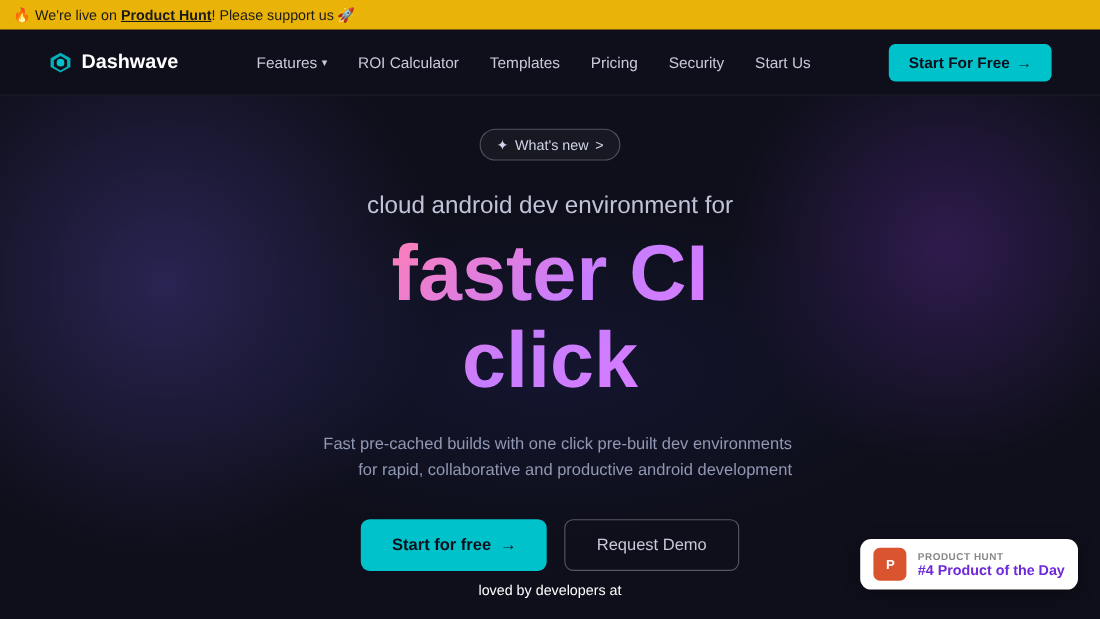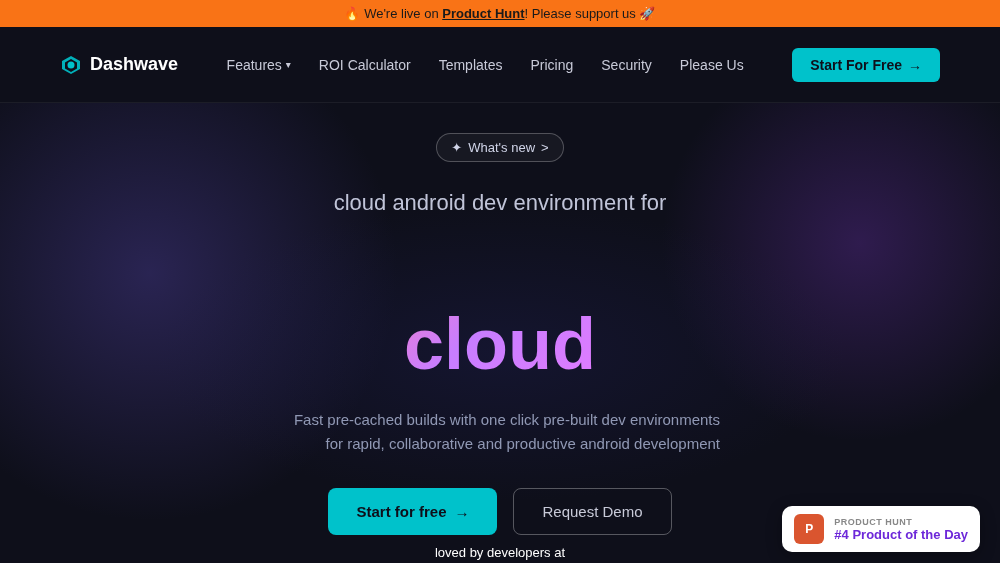--- a/index.html
+++ b/index.html
@@ -7,41 +7,41 @@
       font-family: -apple-system, BlinkMacSystemFont, 'Segoe UI', sans-serif;
       background: #0e0f1a;
       width: 1000px;
       height: 563px;
       overflow: hidden;
       position: relative;
     }
 
     
     #announcement-bar {
-      background: #f97316;
+      background: #eab308;
       color: #1a1a1a;
-      text-align: center;
+      text-align: left;
       padding: 6px 12px;
       font-size: 13px;
       font-weight: 500;
     }
     #announcement-bar a {
       color: #1a1a1a;
       font-weight: 700;
       text-decoration: underline;
     }
 
     
     #navbar {
       background: #0e0f1a;
       display: flex;
       align-items: center;
       justify-content: space-between;
-      padding: 0 60px;
-      height: 76px;
+      padding: 0 44px;
+      height: 60px;
       border-bottom: 1px solid rgba(255,255,255,0.06);
     }
     #logo-area {
       display: flex;
       align-items: center;
       gap: 8px;
     }
     #logo-icon {
       width: 22px;
       height: 22px;
@@ -324,43 +324,43 @@
   </div>
   <div id="nav-links">
     <span class="nav-link nav-link-features">
       <span>Features</span>
       <span class="chevron-icon">▾</span>
     </span>
     <span class="nav-link">ROI Calculator</span>
     <span class="nav-link">Templates</span>
     <span class="nav-link">Pricing</span>
     <span class="nav-link">Security</span>
-    <span class="nav-link">Please Us</span>
+    <span class="nav-link">Start Us</span>
   </div>
   <button id="cta-button">
     <span>Start For Free</span>
     <span>→</span>
   </button>
 </nav>
 
 <section id="hero">
   <div class="bg-glow-left"></div>
   <div class="bg-glow-right"></div>
   <div class="bg-glow-center"></div>
 
   <div id="whats-new-badge">
     <span>✦</span>
     <span>What's new</span>
     <span>&gt;</span>
   </div>
 
   <p id="hero-subtitle">cloud android dev environment for</p>
   <h1 id="hero-title">
-    <br>
-    <span>cloud</span>
+    <span>faster CI</span><br>
+    <span>click</span>
   </h1>
   <p id="hero-description">Fast pre-cached builds with one click pre-built dev environments for rapid, collaborative and productive android development</p>
 
   <div id="hero-buttons">
     <button id="start-free-btn">
       <span>Start for free</span>
       <span>→</span>
     </button>
     <button id="request-demo-btn">Request Demo</button>
   </div>

